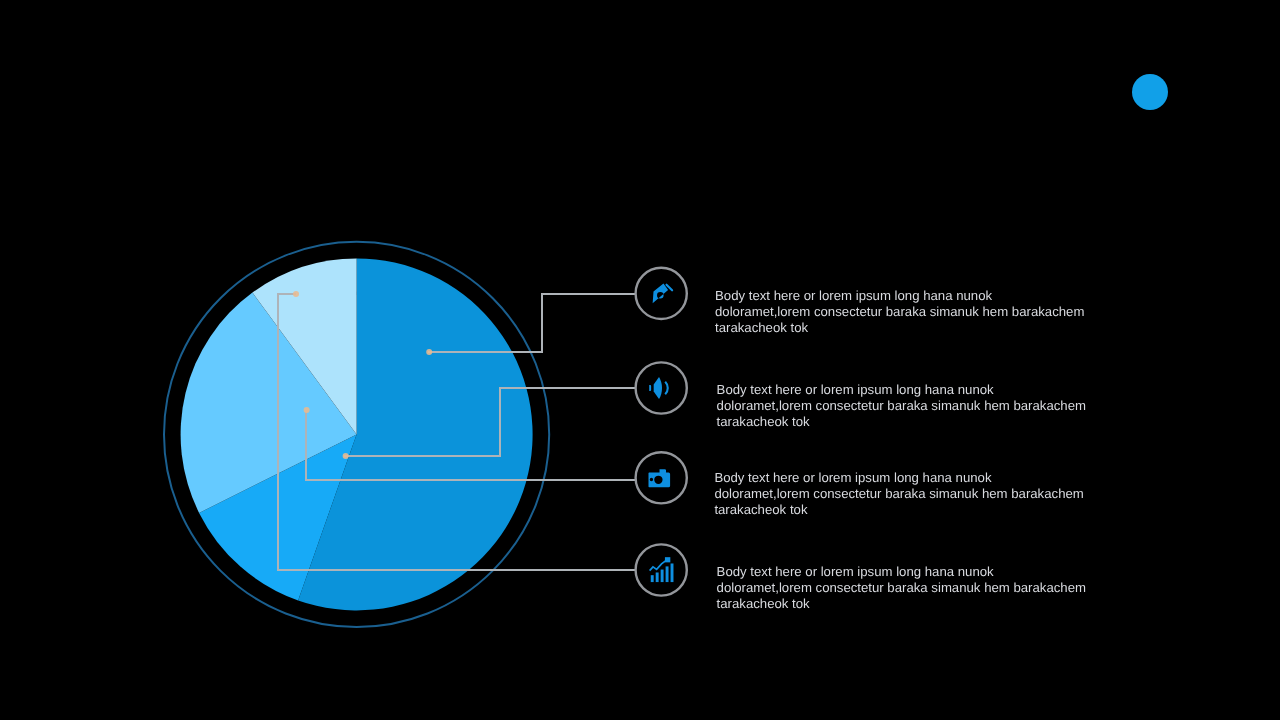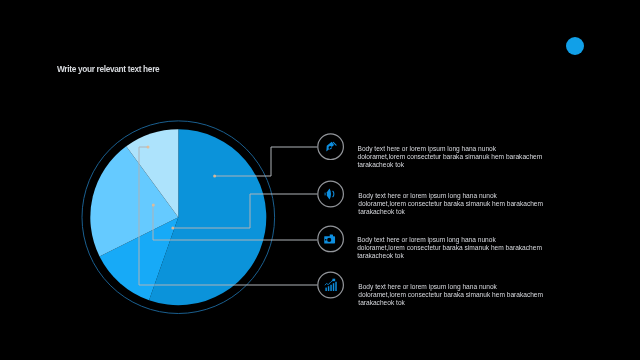--- a/index.html
+++ b/index.html
@@ -12,21 +12,20 @@
   .icon-circle svg.ic{position:absolute;left:50%;top:50%;width:13.5px;height:13.5px;transform:translate(-50%,-50%);}
   .icon-circle svg.ic-pen{width:14.6px;height:14.6px;}
   .icon-circle svg.ic-vol{width:12.8px;height:12.8px;}
   .body-text{position:absolute;font-size:6.6px;line-height:7.75px;color:#d8dadf;width:186px;}
 </style>
 </head>
 <body>
 
 <div id="page">
 
-  <div class="title">Write your relevant text here</div>
   <div class="accent-dot"></div>
 
   <svg class="layer" width="640" height="360">
     <g id="pie-slices">
         <path d="M 178.3 217.2 L 178.3 129.2 A 88 88 0 1 1 149.0698203942341 300.20359389938886 Z" fill="#0b93da"></path>
         <path d="M 178.3 217.2 L 149.0698203942341 300.20359389938886 A 88 88 0 0 1 99.54577617902181 256.46540755366317 Z" fill="#17aaf7"></path>
         <path d="M 178.3 217.2 L 99.54577617902181 256.46540755366317 A 88 88 0 0 1 126.20284026566864 146.27831116213065 Z" fill="#65caff"></path>
         <path d="M 178.3 217.2 L 126.20284026566864 146.27831116213065 A 88 88 0 0 1 178.29999999999998 129.2 Z" fill="#ade3fc"></path>
       </g>
     <circle id="pie-ring" fill="none" stroke="#1a5f8f" stroke-width="1" cx="178.3" cy="217.2" r="96.3"></circle>

